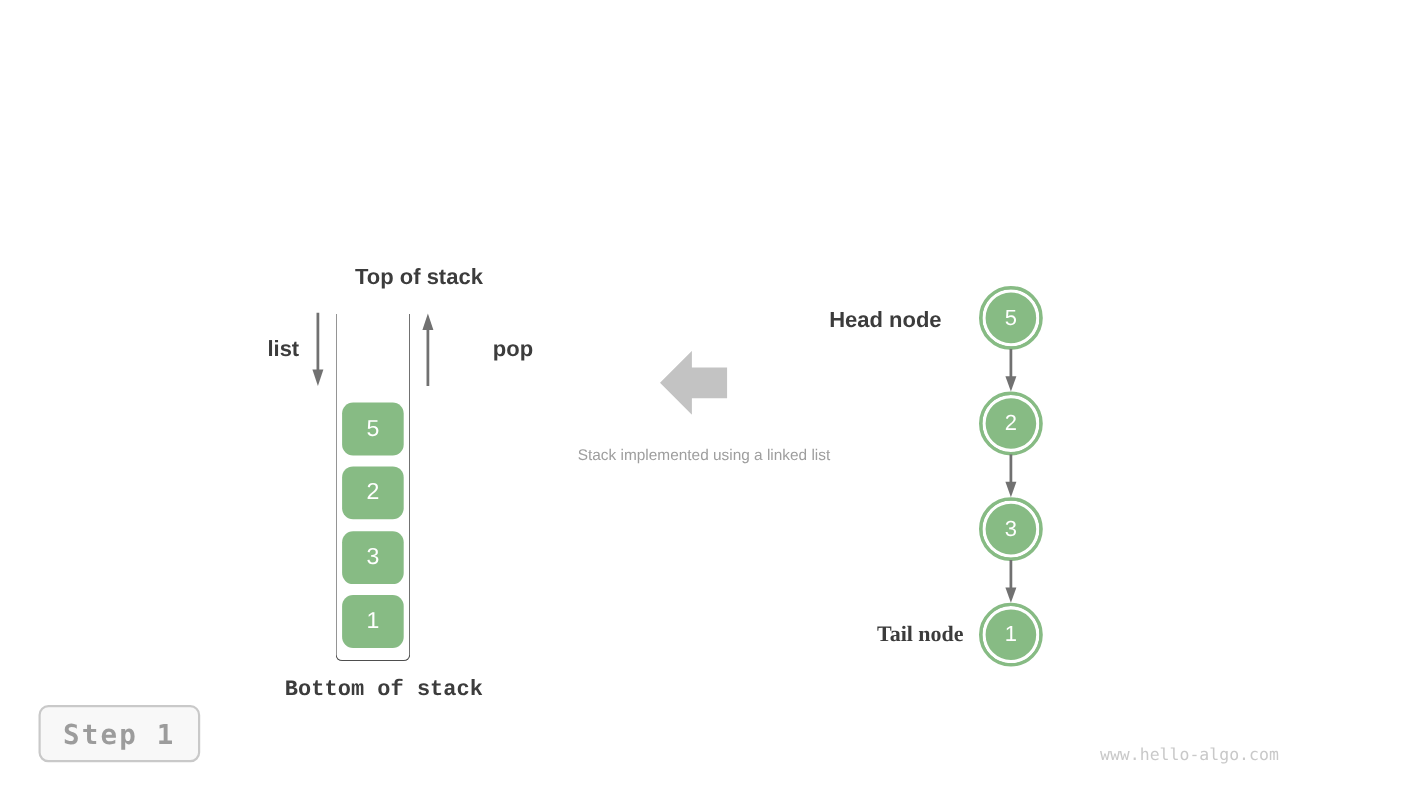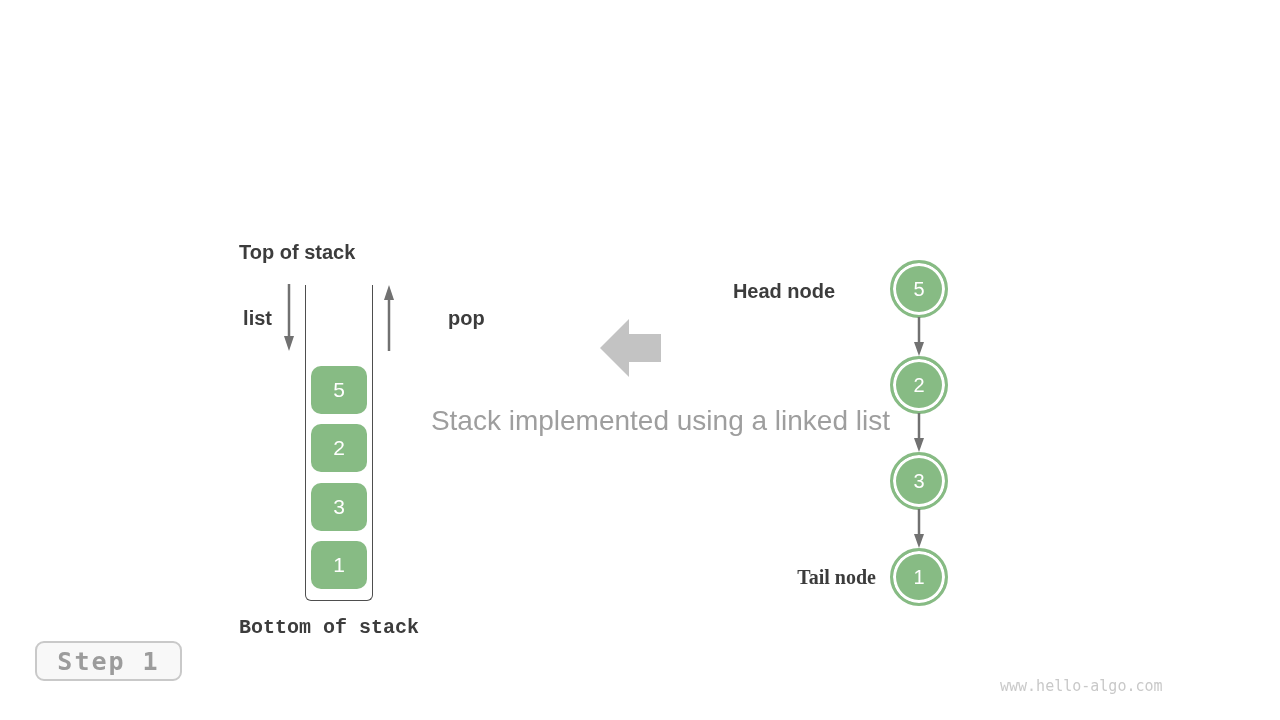--- a/index.html
+++ b/index.html
@@ -16,21 +16,21 @@
   }
   html,body{margin:0;padding:0;background:#fff;}
   .canvas{
     position:relative;width:1280px;height:720px;background:#fff;overflow:hidden;
     font-family:"Liberation Sans",sans-serif;
   }
   .dlabel{
     position:absolute;font-weight:bold;font-size:20px;color:var(--dark-text);
     line-height:24px;white-space:nowrap;
   }
-  .center{text-align:left;}
+  .center{text-align:right;}
   .right{text-align:right;}
   
   .stack-container{
     position:absolute;left:305px;top:285px;width:68px;height:316px;
     border-left:1.5px solid var(--wall);
     border-right:1.5px solid var(--wall);
     border-bottom:1.5px solid var(--wall);
     border-radius:0 0 6px 6px;
     box-sizing:border-box;
   }
@@ -40,36 +40,36 @@
     color:#fff;font-size:21px;
   }
   .sb0{top:366px;} .sb1{top:424px;} .sb2{top:483px;} .sb3{top:541px;}
   
   .varrow{position:absolute;width:14px;height:68px;color:var(--arrow-gray);}
   .push-arrow{left:282px;top:284px;}
   .pop-arrow{left:382px;top:284px;}
   
   .big-arrow{position:absolute;left:600px;top:319px;width:62px;height:58px;color:var(--big-arrow);}
   .caption{
-    position:absolute;left:390px;top:405px;width:500px;text-align:right;
-    font-size:28px;color:var(--caption-gray);white-space:nowrap;
+    position:absolute;left:390px;top:405px;width:500px;text-align:center;
+    font-size:14px;color:var(--caption-gray);white-space:nowrap;
   }
   
   .node{
     position:absolute;left:890px;width:52px;height:52px;border-radius:50%;
     background:var(--green);border:3px solid var(--green);
     box-shadow:inset 0 0 0 3px #fff;box-sizing:content-box;
     display:flex;align-items:center;justify-content:center;color:#fff;font-size:20px;
   }
   .n0{top:260px;} .n1{top:356px;} .n2{top:452px;} .n3{top:548px;}
   .link-arrow{position:absolute;left:912px;width:14px;height:40px;color:var(--arrow-gray);}
   .la0{top:317px;} .la1{top:413px;} .la2{top:509px;}
   
   .step-badge{
-    position:absolute;left:35px;top:641px;width:147px;height:40px;
+    position:absolute;left:35px;top:641px;width:147px;height:52px;
     border:2px solid var(--step-border);border-radius:9px;background:var(--step-bg);
     box-sizing:border-box;display:flex;align-items:center;justify-content:center;
     font-family:"DejaVu Sans Mono",monospace;font-weight:bold;font-size:25px;
     color:var(--step-text);letter-spacing:2px;
   }
   
   .watermark{
     position:absolute;left:1000px;top:677px;width:240px;text-align:left;
     font-family:"DejaVu Sans Mono",monospace;font-size:15px;color:var(--watermark);
     white-space:nowrap;
@@ -112,21 +112,21 @@
   </div>
 
   <div class="dlabel center" style="left:239px;top:616px;width:200px;font-family:Liberation Mono, monospace;">Bottom of stack</div>
 
   <svg class="big-arrow" viewBox="0 0 62 58">
     <polygon points="0,29 29,0 29,15 61,15 61,43 29,43 29,58" fill="currentColor"></polygon>
   </svg>
 
   <div class="caption">Stack implemented using a linked list</div>
 
-  <div class="dlabel right" style="left:684px;top:279px;width:200px;text-align:center;">Head node</div>
+  <div class="dlabel right" style="left:656px;top:279px;width:200px;">Head node</div>
 
   <div class="dlabel right" style="left:676px;top:565px;width:200px;font-family:Liberation Serif, serif;">Tail node</div>
 
   <div class="node n0">
     <span>5</span>
   </div>
   <svg class="link-arrow la0" viewBox="0 0 14 40">
     <line x1="7" y1="0" x2="7" y2="26" stroke="currentColor" stroke-width="2.5"></line>
     <polygon points="2,25 12,25 7,39" fill="currentColor"></polygon>
   </svg>

